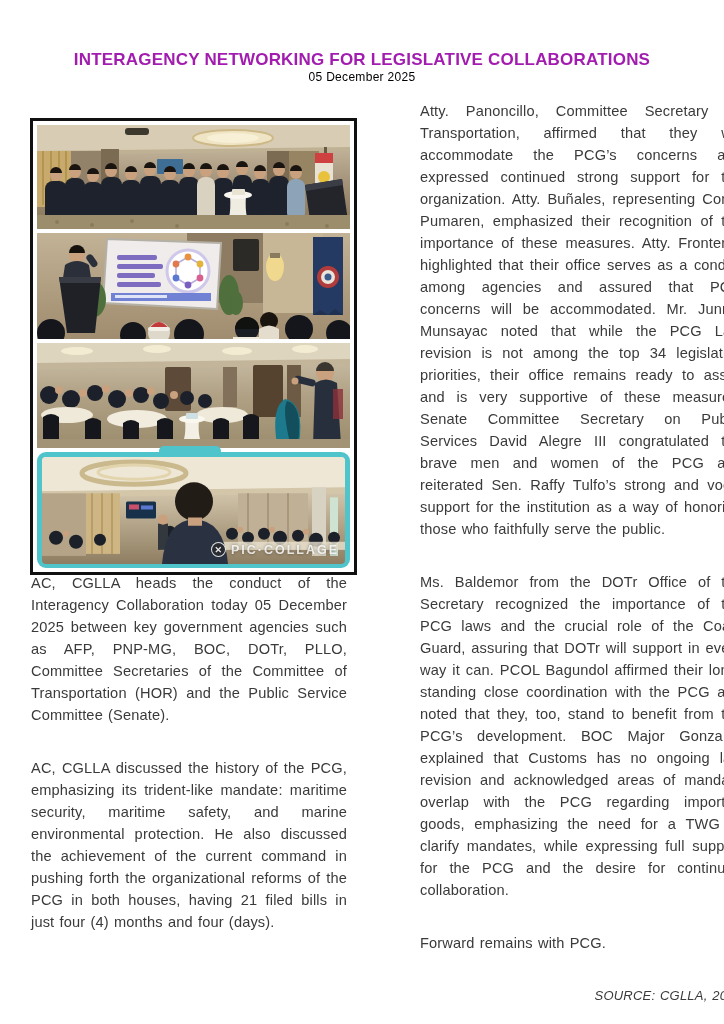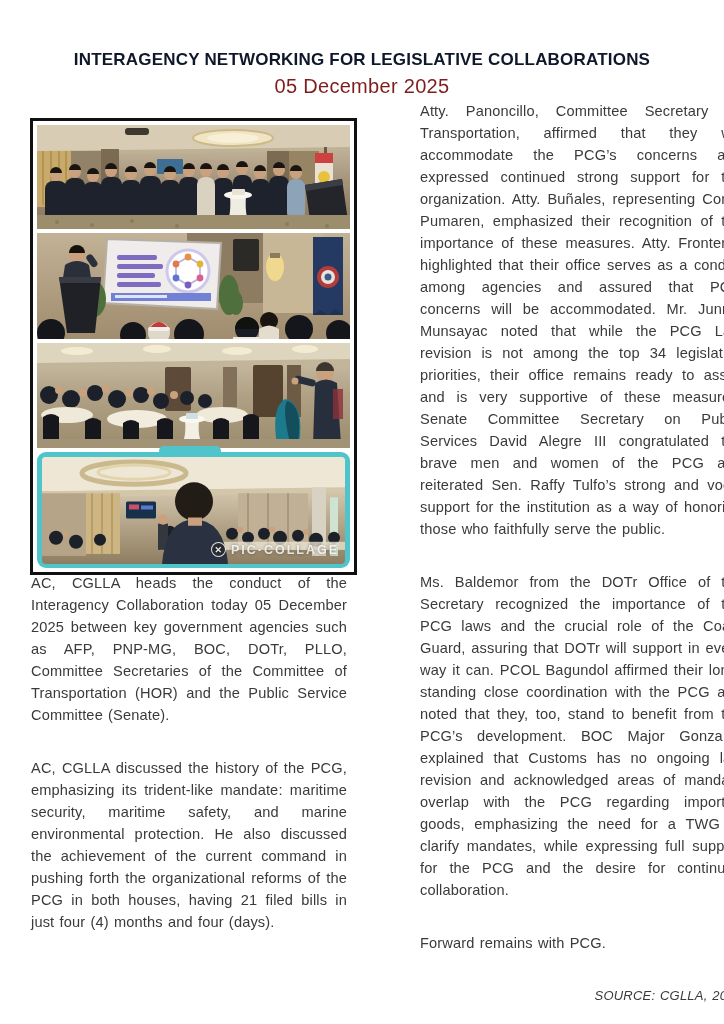--- a/index.html
+++ b/index.html
@@ -9,24 +9,24 @@
     font-family: "Liberation Sans", sans-serif;
     color: #3a3a3a;
     position: relative;
     overflow: hidden;
   }
   .page { position: absolute; inset: 0; background: #fff; }
 
   
   .header { position: absolute; top: 50px; left: 0; width: 724px; text-align: center; }
   .title {
-    font-size: 17px; font-weight: bold; color: #0f172a;
+    font-size: 17px; font-weight: bold; color: #a21caf;
     letter-spacing: 0.2px;
   }
-  .date { font-size: 20px; color: #7f1d1d; margin-top: 5px; letter-spacing: 0.3px; }
+  .date { font-size: 12px; color: #000000; letter-spacing: 0.3px; }
 
   
   .col { text-align: justify; font-size: 14.6px; line-height: 22px; letter-spacing: 0.15px; word-spacing: 1px; }
   .col p { margin-bottom: 31px; }
   .col p:last-child { margin-bottom: 16px; }
   .left-col  { position: absolute; left: 31px;  top: 572px; width: 316px; }
   .right-col { position: absolute; left: 372px; top: 100px; width: 322px; margin-left: 48px; }
   .source {
     text-align: right; font-style: italic; font-size: 13px; color: #3a3a3a;
     margin-top: 9px; letter-spacing: 0.2px;

